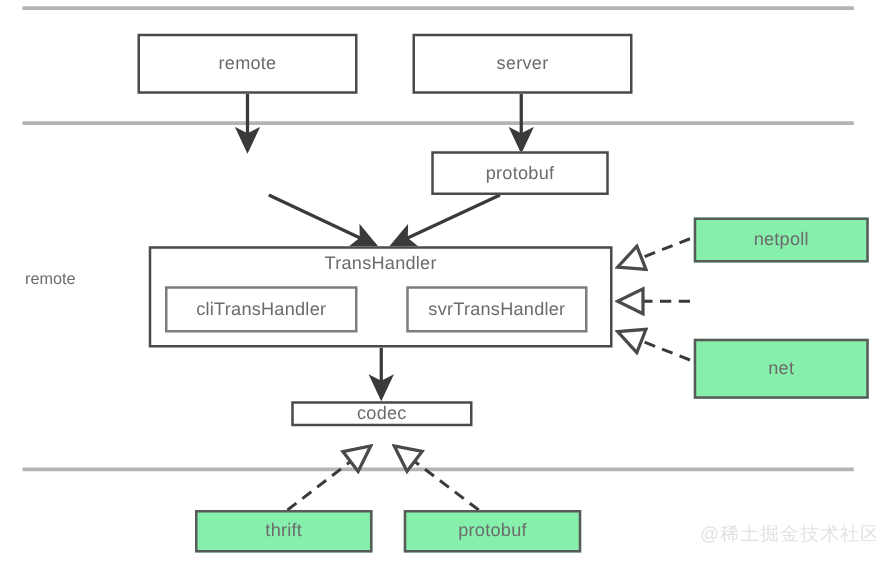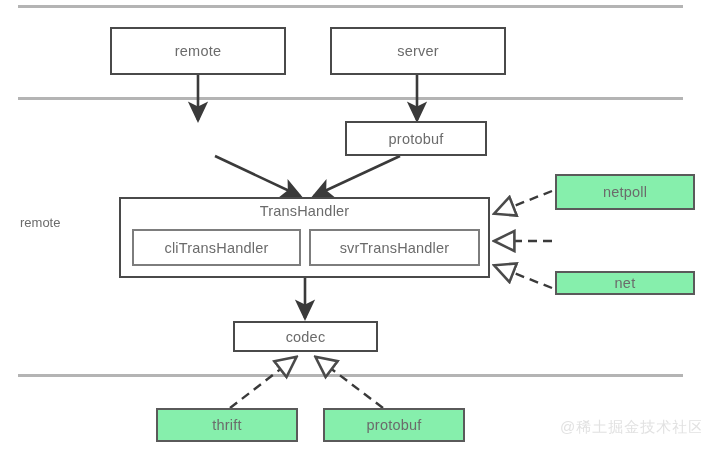--- a/index.html
+++ b/index.html
@@ -132,30 +132,30 @@
 
   <div class="node" style="left:330px; top:27px; width:176px; height:48px;text-align:center;">server</div>
 
 
   <div class="node" style="left:345px; top:121px; width:142px; height:35px;">protobuf</div>
 
   <div class="side-label" style="left:20px; top:215px;">remote</div>
 
   <div class="node group" style="left:119px; top:197px; width:371px; height:81px;">
     <div class="group-title">TransHandler</div>
-    <div class="inner-node" style="left:11px; top:30px; width:169px; height:37px;">cliTransHandler</div>
-    <div class="inner-node" style="left:188px; top:30px; width:171px; height:37px;">svrTransHandler</div>
+    <div class="inner-node" style="left:11px; top:30px; width:154px; height:37px;">cliTransHandler</div>
+    <div class="inner-node" style="left:204px; top:30px; width:145px; height:37px;">svrTransHandler</div>
   </div>
 
   <div class="node filled" style="left:555px; top:174px; width:140px; height:36px;">netpoll</div>
 
 
-  <div class="node filled" style="left:555px; top:271px; width:140px; height:24px;">net</div>
+  <div class="node filled" style="left:555px; top:271px; width:140px; height:48px;">net</div>
 
-  <div class="node" style="left:233px; top:321px; width:145px; height:31px;">codec</div>
+  <div class="node" style="left:233px; top:321px; width:145px; height:20px;">codec</div>
 
   <div class="node filled" style="left:156px; top:408px; width:142px; height:34px;text-align:center;">thrift</div>
 
   <div class="node filled" style="left:323px; top:408px; width:142px; height:34px;">protobuf</div>
 
   <div class="watermark" style="left:560px; top:418px;">@稀土掘金技术社区</div>
 
 </div>
 
 </body></html>

